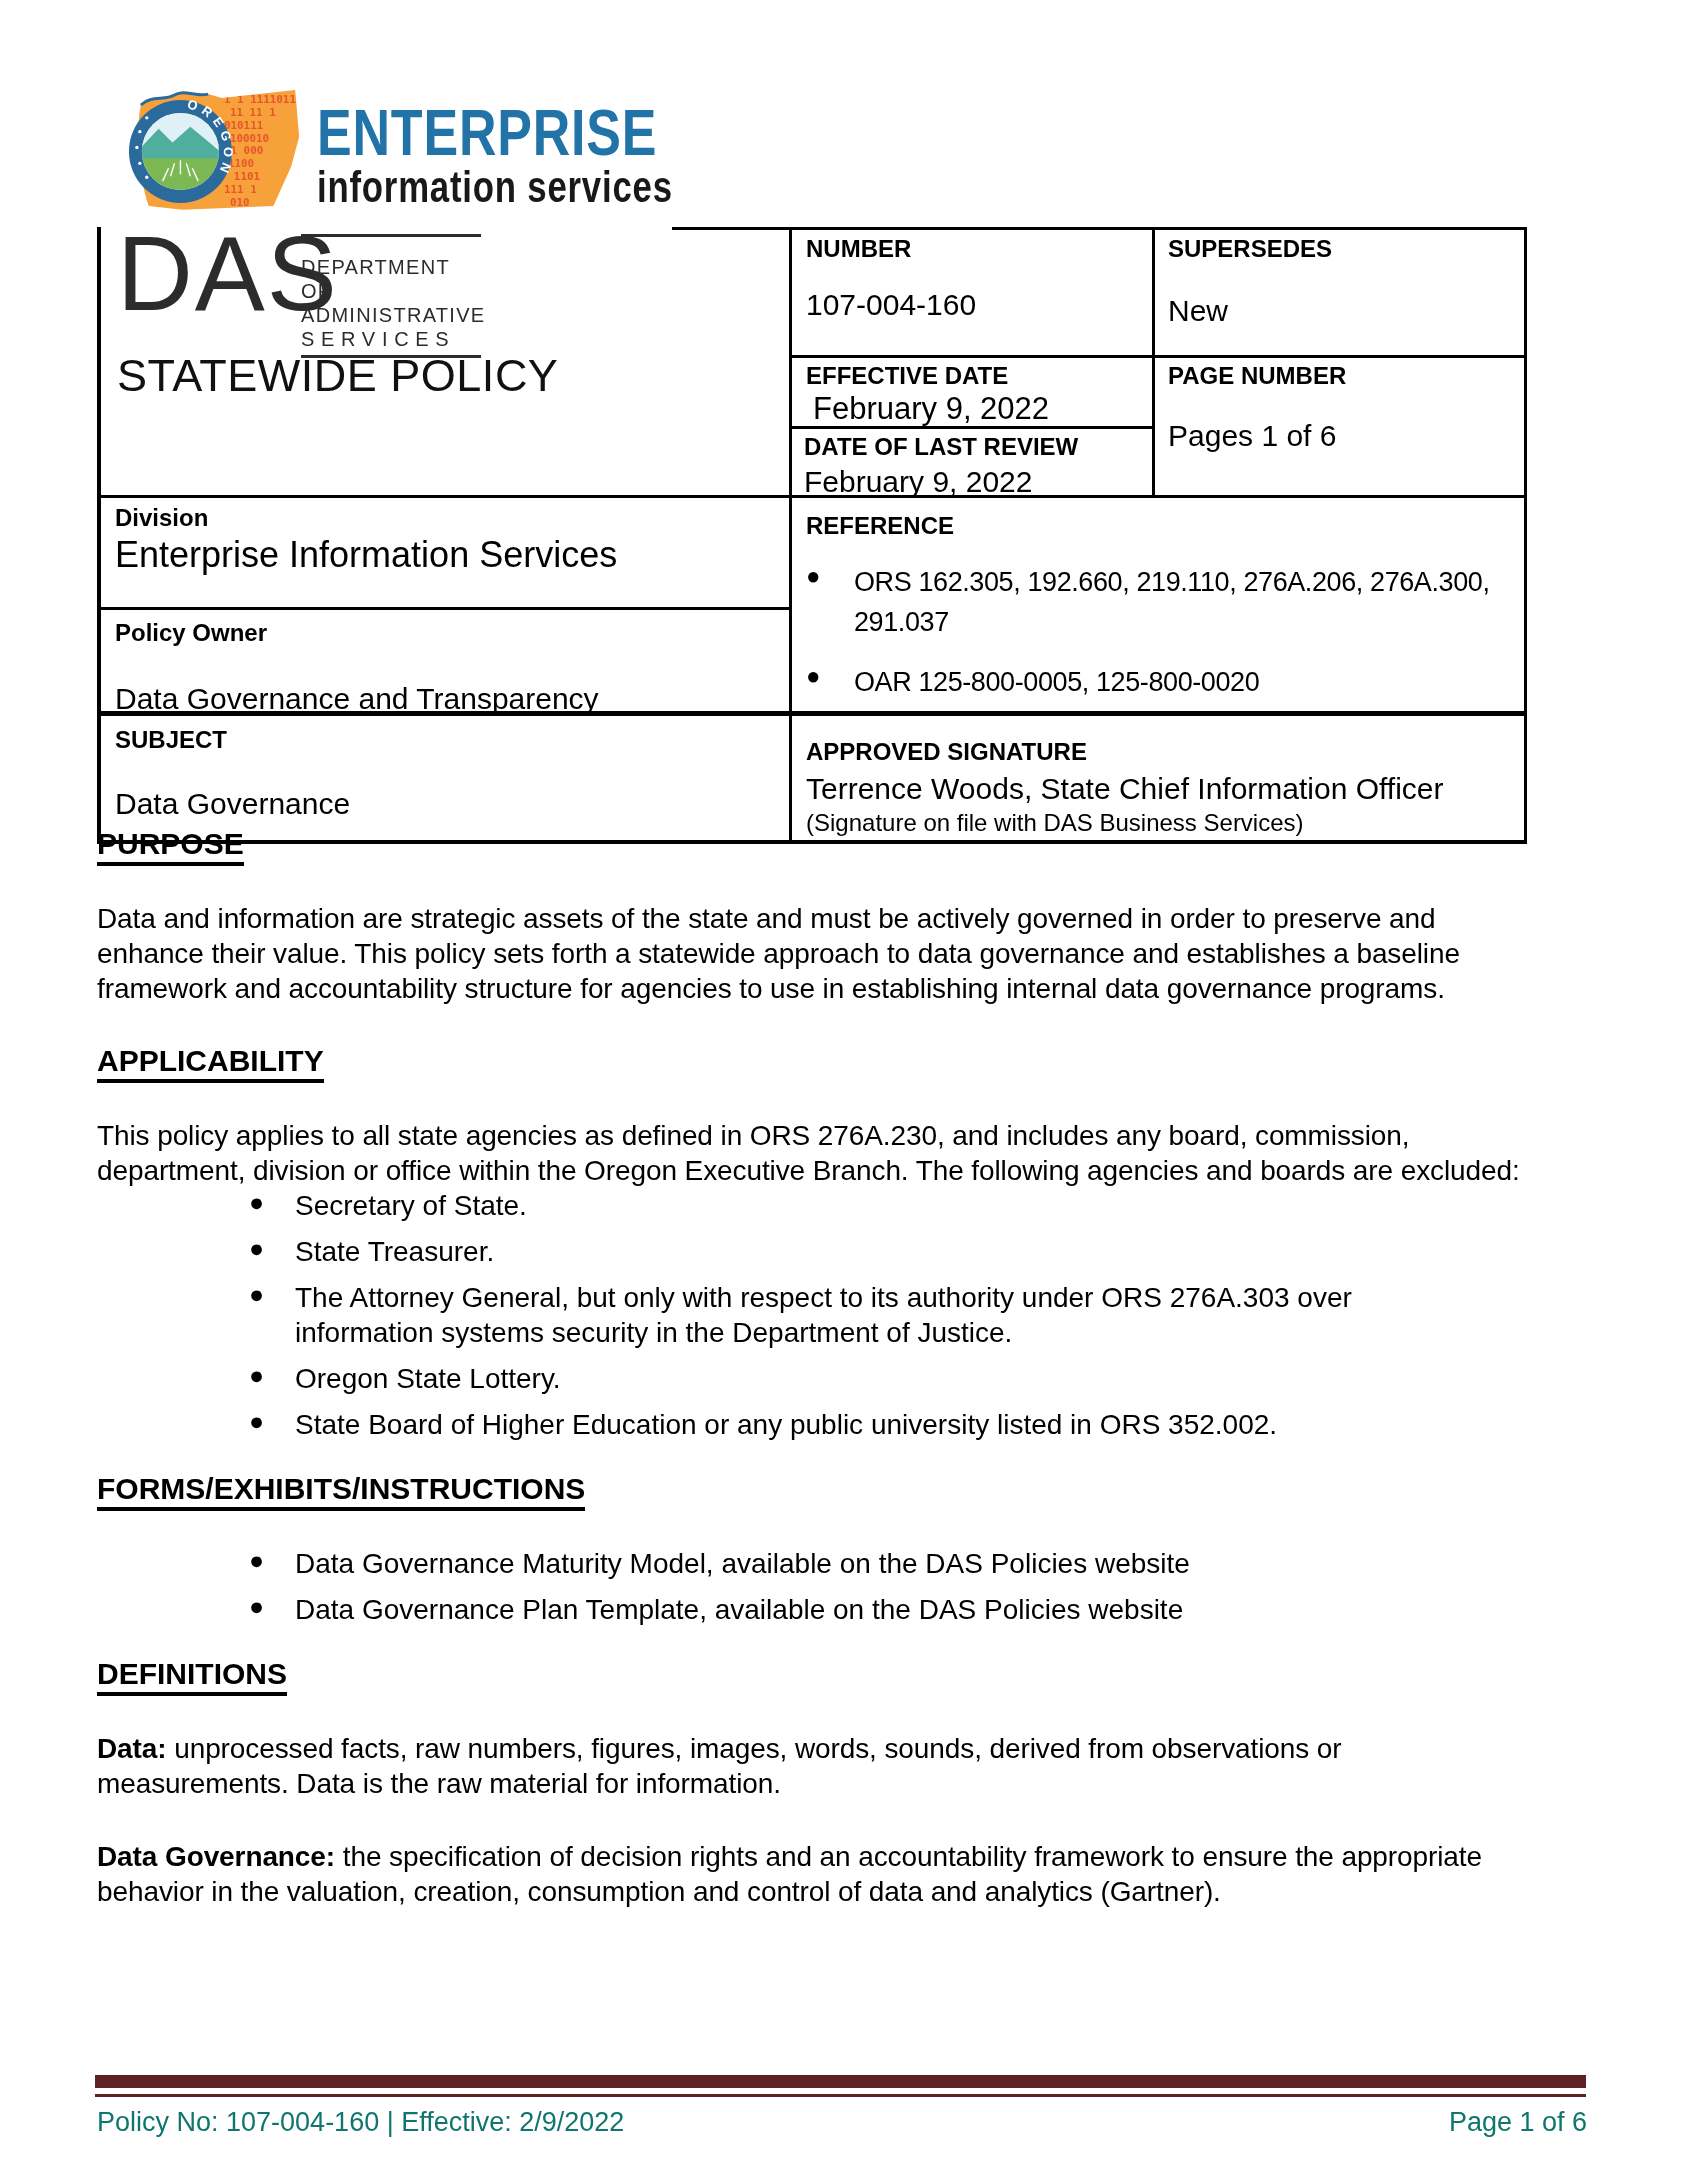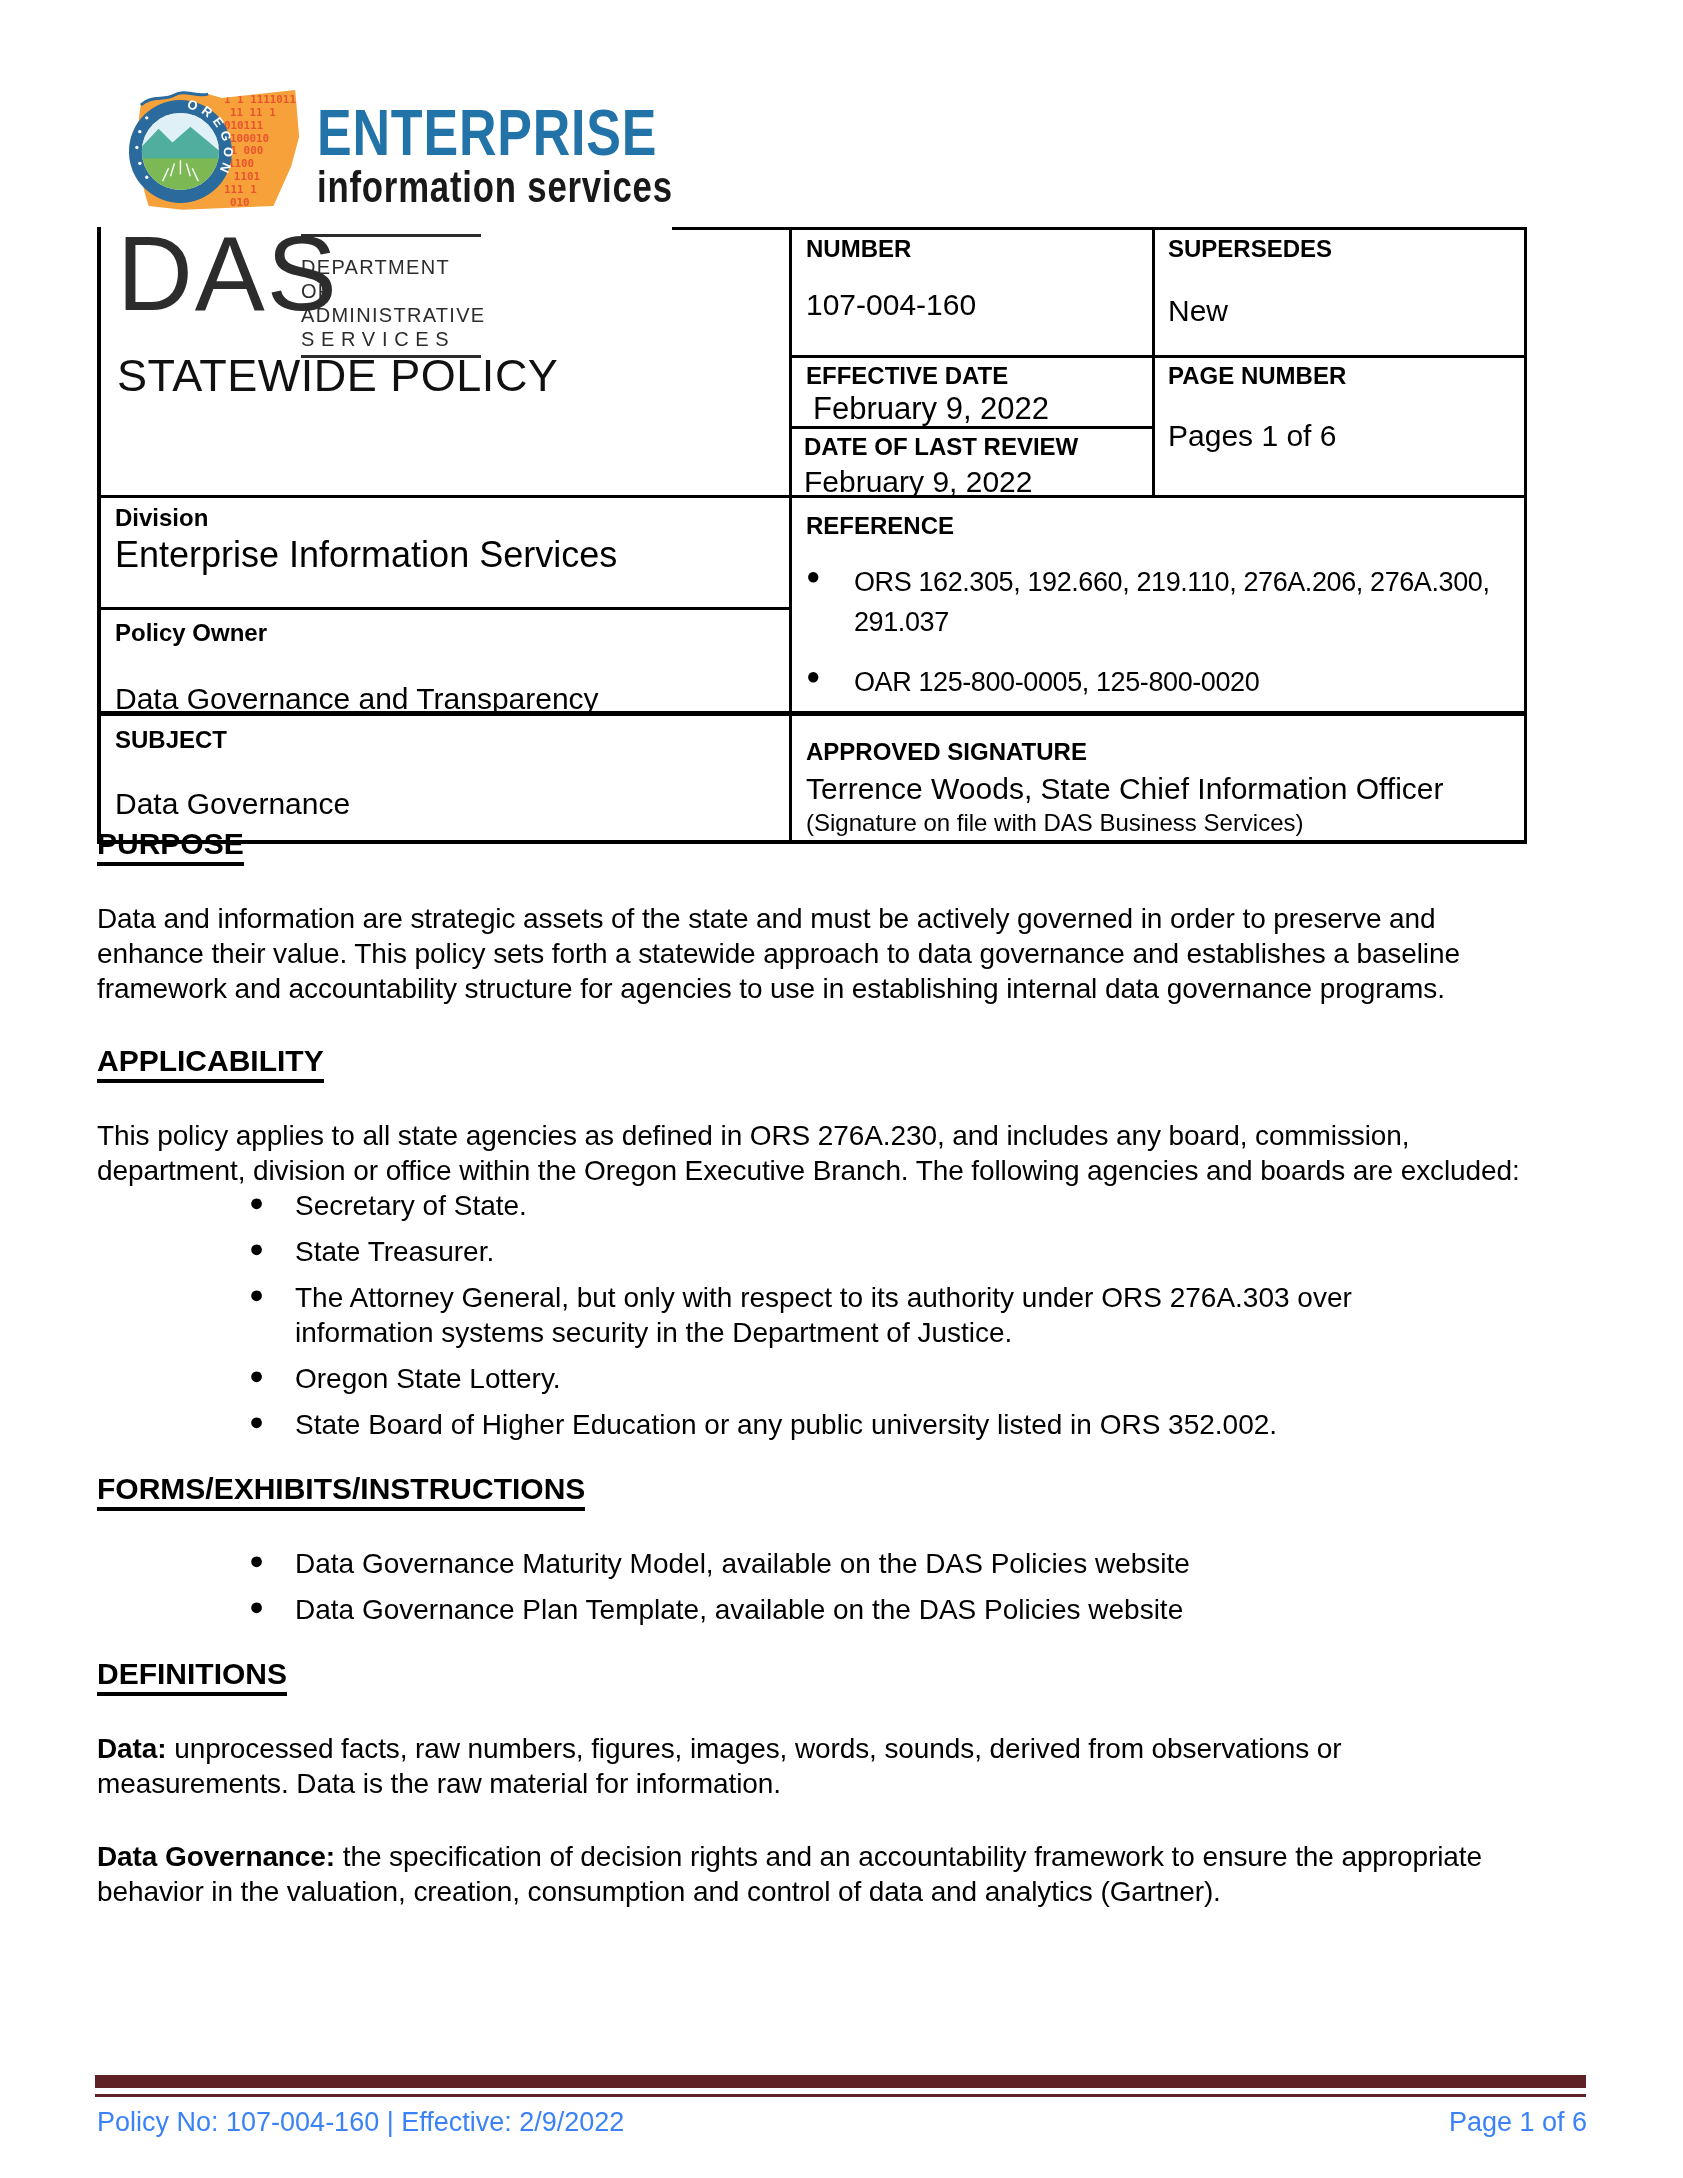--- a/index.html
+++ b/index.html
@@ -46,21 +46,21 @@
   ul.blist li{display:flex;padding-left:152px;margin-bottom:11px;}
   ul.blist .dot{width:46px;flex:0 0 46px;font-size:25px;}
   ul.blist .txt{line-height:35px;max-width:1148px;}
   .def{width:1386px !important;}
   .term{font-weight:bold;}
 
   
   .f-bar{left:95px;top:2075px;width:1491px;height:13px;background:#5e2125;}
   .f-line{left:95px;top:2094px;width:1491px;height:3px;background:#5e2125;}
   .f-text{left:97px;top:2107px;width:1490px;display:flex;justify-content:space-between;
-        font-size:27px;color:#3b82f6;}
+        font-size:27px;color:#0f766e;}
 </style>
 </head>
 <body>
 
 <div class="page">
 
   <svg class="abs logo-mark" viewBox="0 0 190 132">
     <defs>
       <clipPath id="orclip">
         <path d="M16,22 C26,12 40,18 50,12 C60,6 72,14 84,11 L98,15 L172,7 L176,54 L168,84 L150,124 L58,128 L24,124 C14,96 10,52 16,22 Z"></path>

